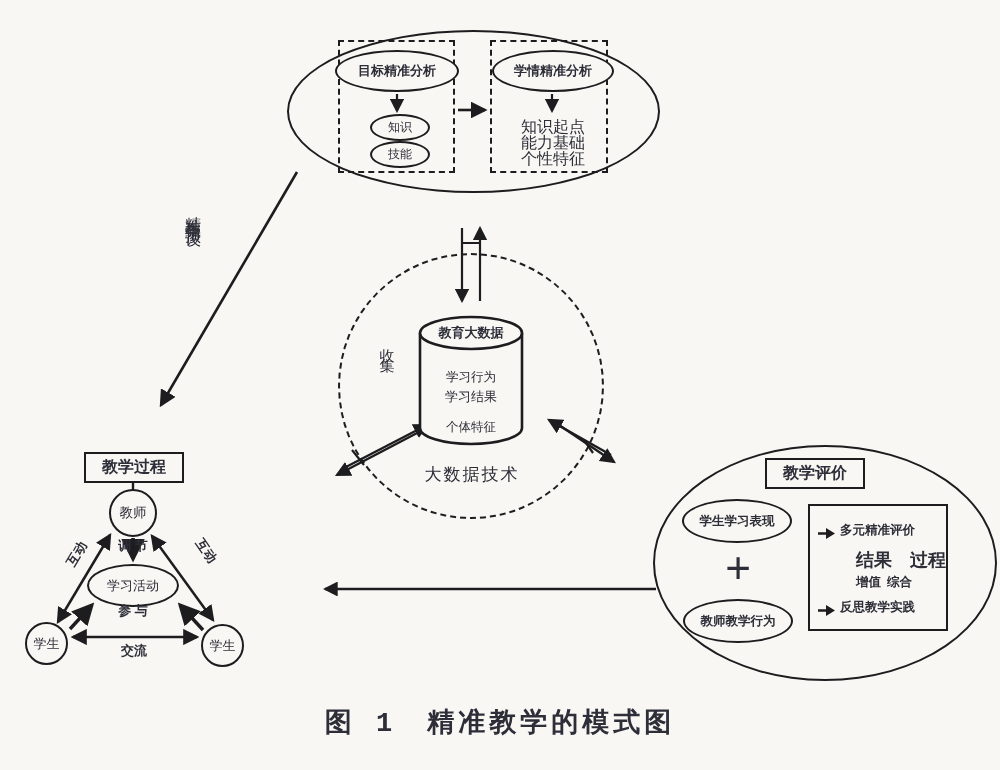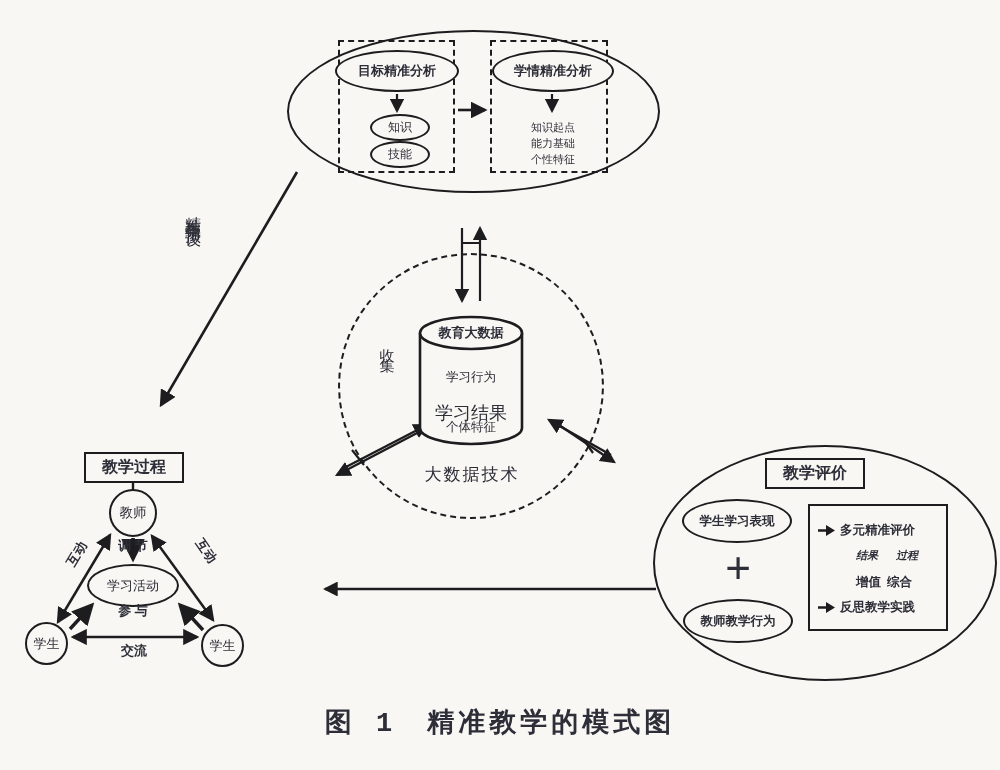--- a/index.html
+++ b/index.html
@@ -17,21 +17,21 @@
   .ell{border:2.5px solid var(--line);border-radius:50%;background:transparent;}
   .ell.filled{background:var(--bg);}
   .box{border:2px solid var(--line);background:var(--bg);text-align:center;}
   .dash{border:2px dashed var(--line);background:transparent;}
   .ctr{display:flex;align-items:center;justify-content:center;text-align:center;}
   .b{font-weight:bold;}
   .vtext{writing-mode:vertical-rl;text-orientation:upright;letter-spacing:3px;}
   svg.overlay{position:absolute;left:0;top:0;z-index:1;}
   .lvl2{z-index:2;}
   .lvl3{z-index:3;}
-  .p-line{position:absolute;display:flex;align-items:center;gap:5px;white-space:nowrap;}
+  .p-line{position:absolute;display:flex;align-items:flex-end;gap:5px;white-space:nowrap;}
   .bullet svg{display:block;}
   #caption{font-family:Liberation Mono, monospace;letter-spacing:4px;}
 </style>
 </head>
 <body>
 
 <div id="canvas">
 
   <svg class="overlay" width="1000" height="770">
     <defs>
@@ -72,33 +72,33 @@
     <line x1="656" y1="589" x2="325" y2="589" stroke="#1d1d1f" stroke-width="2.3" marker-end="url(#ah)"></line>
   </svg>
 
   <div class="abs ell lvl2" style="left:287px;top:30px;width:373px;height:163px;"></div>
   <div class="abs dash lvl2" style="left:338px;top:40px;width:117px;height:133px;"></div>
   <div class="abs dash lvl2" style="left:490px;top:40px;width:118px;height:133px;"></div>
   <div class="abs ell filled ctr b lvl3" style="left:335px;top:50px;width:124px;height:42px;font-size:13px;">目标精准分析</div>
   <div class="abs ell filled ctr b lvl3" style="left:492px;top:50px;width:122px;height:42px;font-size:13px;">学情精准分析</div>
   <div class="abs ell filled ctr lvl3" style="left:370px;top:114px;width:60px;height:27px;font-size:12px;">知识</div>
   <div class="abs ell filled ctr lvl3" style="left:370px;top:141px;width:60px;height:27px;font-size:12px;">技能</div>
-  <div class="abs lvl3" style="left:505px;top:119px;width:96px;text-align:center;font-size:11px;line-height:16px;">
+  <div class="abs lvl3" style="left:505px;top:119px;width:96px;text-align:center;font-size:16px;line-height:16px;">
     <div>知识起点</div>
     <div>能力基础</div>
     <div>个性特征</div>
   </div>
 
   <div class="abs vtext lvl2" style="left:182px;top:203px;height:140px;font-size:16px;">精准教学预设</div>
 
   <div class="abs dash lvl2" style="left:338px;top:253px;width:266px;height:266px;border-radius:50%;"></div>
   <div class="abs vtext lvl3" style="left:377px;top:337px;height:60px;font-size:15px;letter-spacing:9px;">收集</div>
   <div class="abs ctr b lvl3" style="left:420px;top:322px;width:102px;height:22px;font-size:13px;">教育大数据</div>
   <div class="abs ctr lvl3" style="left:420px;top:368px;width:102px;height:18px;font-size:12.5px;">学习行为</div>
-  <div class="abs ctr lvl3" style="left:420px;top:404px;width:102px;height:18px;font-size:18px;font-family:Liberation Serif, serif;">学习结果</div>
+  <div class="abs ctr lvl3" style="left:420px;top:388px;width:102px;height:18px;font-size:13px;font-family:Liberation Serif, serif;">学习结果</div>
   <div class="abs ctr lvl3" style="left:420px;top:418px;width:102px;height:18px;font-size:12.5px;">个体特征</div>
   <div class="abs ctr lvl3" style="left:408px;top:463px;width:128px;height:22px;font-size:17px;letter-spacing:2px;">大数据技术</div>
 
   <div class="abs box ctr b lvl3" style="left:84px;top:452px;width:100px;height:31px;font-size:16px;">教学过程</div>
   <div class="abs ell filled ctr lvl3" style="left:109px;top:489px;width:48px;height:48px;font-size:13.5px;">教师</div>
   <div class="abs ell filled ctr lvl3" style="left:87px;top:564px;width:92px;height:43px;font-size:13px;">学习活动</div>
   <div class="abs ell filled ctr lvl3" style="left:25px;top:622px;width:43px;height:43px;font-size:13px;">学生</div>
   <div class="abs ell filled ctr lvl3" style="left:201px;top:624px;width:43px;height:43px;font-size:13px;">学生</div>
   <div class="abs ctr b lvl2" style="left:101px;top:537px;width:64px;height:18px;font-size:13px;">调 节</div>
   <div class="abs ctr b lvl3" style="left:101px;top:602px;width:64px;height:18px;font-size:13px;">参 与</div>
@@ -115,21 +115,21 @@
   <div class="abs lvl3" style="left:808px;top:504px;width:140px;height:127px;border:2px solid var(--line);"></div>
 
   <div class="p-line lvl3" style="left:818px;top:522px;font-size:12.5px;font-weight:bold;">
     <span class="bullet">
         <svg width="17" height="11" viewBox="0 0 17 11">
           <path d="M0 4.2 h8 v-4.2 l9 5.5 -9 5.5 v-4.2 h-8 z" fill="#1d1d1f"></path>
         </svg>
       </span>
     <span>多元精准评价</span>
   </div>
-  <div class="p-line lvl3" style="left:856px;top:548px;font-size:11px;font-weight:bold;gap:18px;font-style:italic;">
+  <div class="p-line lvl3" style="left:856px;top:548px;font-size:18px;font-weight:bold;gap:18px;">
     <span>结果</span>
     <span>过程</span>
   </div>
   <div class="p-line lvl3" style="left:856px;top:574px;font-size:12.5px;font-weight:bold;gap:6px;">
     <span>增值</span>
     <span>综合</span>
   </div>
   <div class="p-line lvl3" style="left:818px;top:599px;font-size:12.5px;font-weight:bold;">
     <span class="bullet">
         <svg width="17" height="11" viewBox="0 0 17 11">

